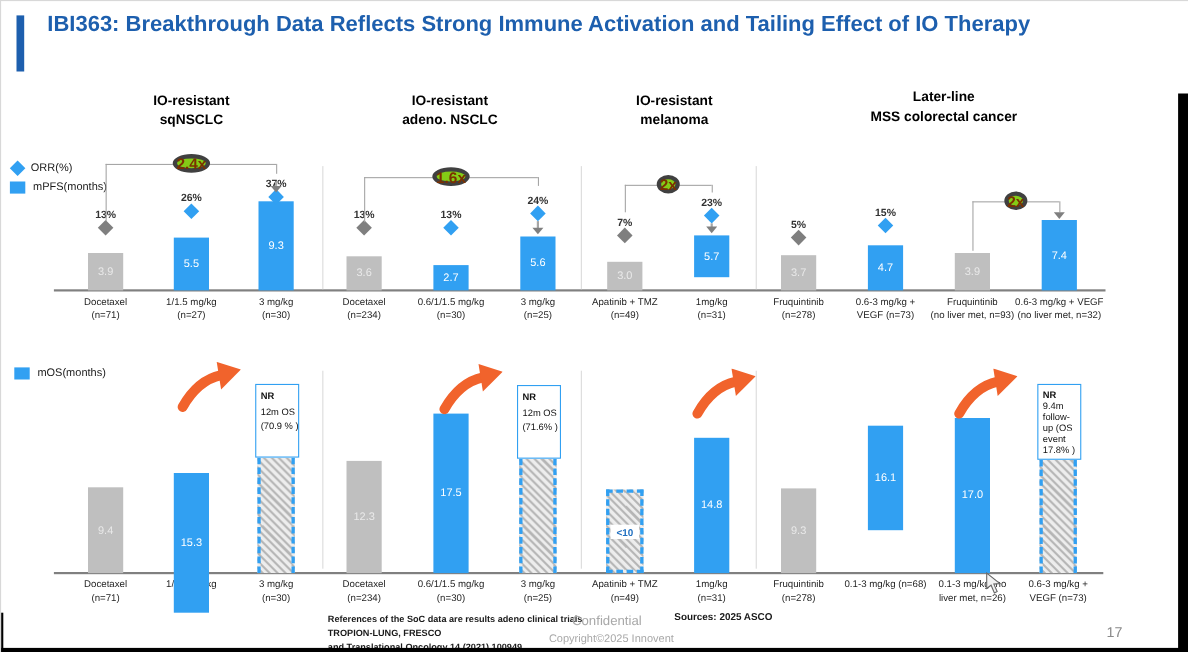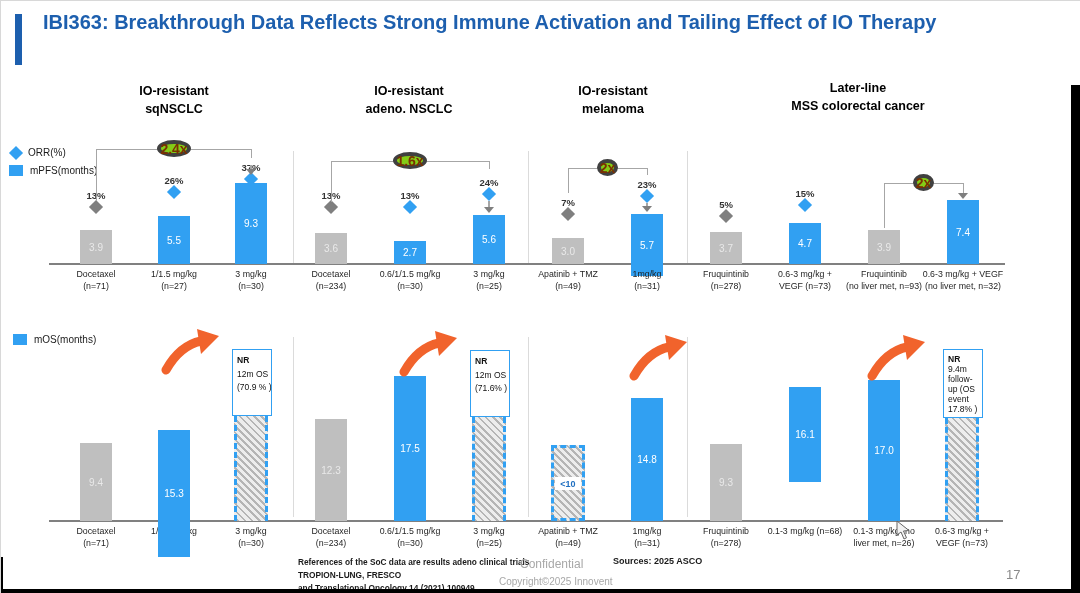--- a/index.html
+++ b/index.html
@@ -167,21 +167,21 @@
       <div class="oval" style="left: 392px; top: 151px; width: 34px; height: 17px;">1.6x</div>
       <div class="bar gray" style="left: 551px; top: 237px; width: 32px; height: 26px;">
         <span class="val">3.0</span>
       </div>
       <div class="xlab" style="left: 508px; top: 267px;">
         <div>Apatinib + TMZ</div>
         <div>(n=49)</div>
       </div>
       <div class="pct" style="left: 545px; top: 196px;">7%</div>
       <div class="diamond gray" style="left: 562px; top: 208px;"></div>
-      <div class="bar blue" style="left: 630px; top: 213px; width: 32px; height: 62px;">
+      <div class="bar blue" style="left: 630px; top: 213px; width: 32px; height: 38px;">
         <span class="val">5.7</span>
       </div>
       <div class="xlab" style="left: 587px; top: 267px;">
         <div>1mg/kg</div>
         <div>(n=31)</div>
       </div>
       <div class="pct" style="left: 624px; top: 178px;">23%</div>
       <div class="diamond blue" style="left: 641px; top: 190px;"></div>
       <div class="vline" style="left: 645px; top: 202px; width: 1.5px; height: 5px;"></div>
       <div class="tri-down" style="left: 641px; top: 205px;"></div>

